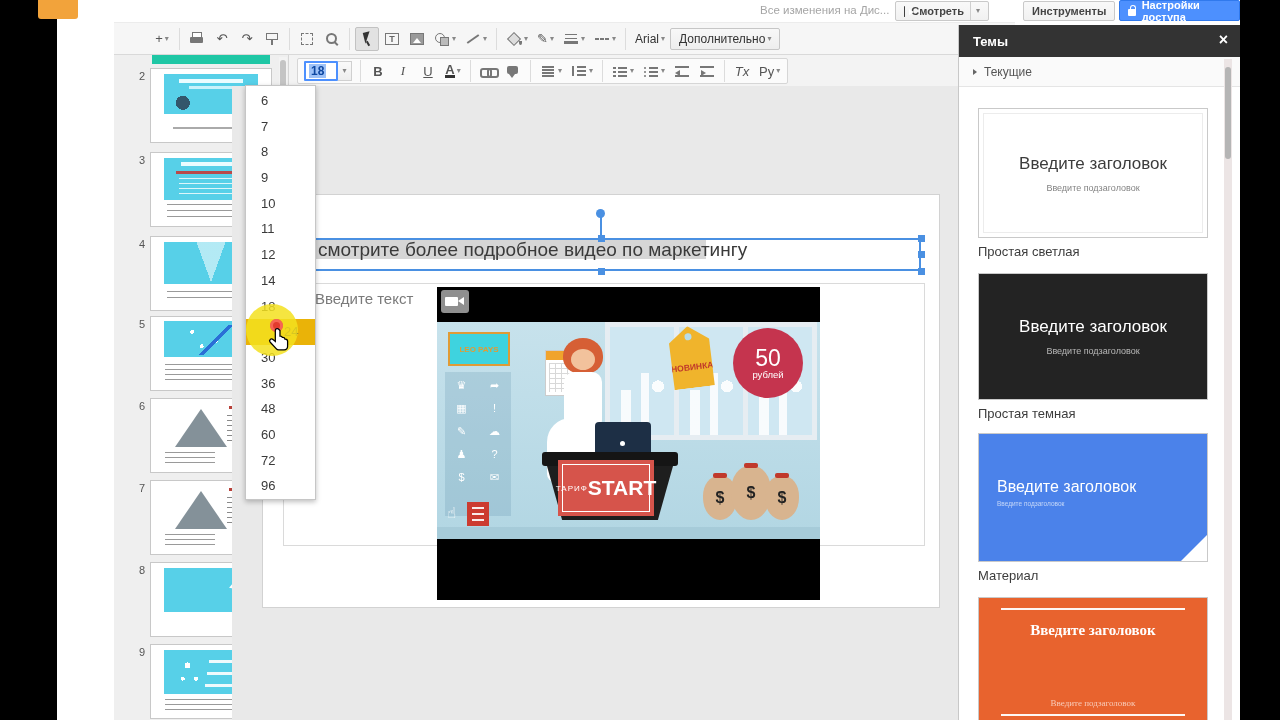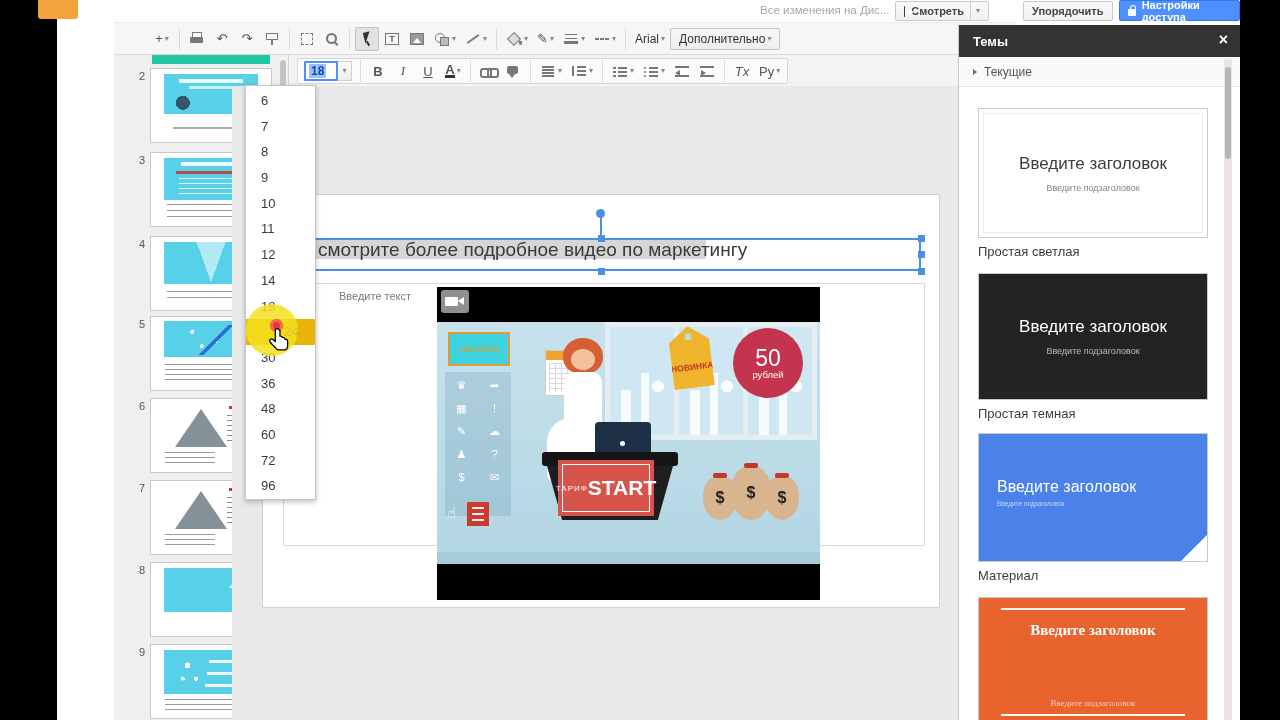--- a/index.html
+++ b/index.html
@@ -152,28 +152,28 @@
   
   .canvas{position:absolute;left:232px;top:86px;width:726px;height:634px;background:#e9e9e9;}
   .slide{position:absolute;left:262px;top:194px;width:678px;height:414px;background:#fff;border:1px solid #d2d2d2;}
   .titlebox{position:absolute;left:281px;top:238px;width:640px;height:33px;border:2px solid #4a90e2;}
   .rot-line{position:absolute;left:600px;top:217px;width:2px;height:21px;background:#4a90e2;}
   .rot-dot{position:absolute;left:596px;top:209px;width:9px;height:9px;border-radius:50%;background:#4a90e2;}
   .handle{position:absolute;width:7px;height:7px;background:#4a90e2;}
   .sel-highlight{position:absolute;left:314px;top:240px;width:392px;height:19px;background:#d6d6d6;}
   .title-text{position:absolute;left:318px;top:239px;height:21px;line-height:21px;font-size:19px;color:#3a3a3a;white-space:nowrap;}
   .bodybox{position:absolute;left:283px;top:283px;width:642px;height:263px;border:1px solid #dadada;}
-  .body-placeholder{position:absolute;left:315px;top:290px;font-size:11px;color:#7a7a7a;margin-left:24px;}
+  .body-placeholder{position:absolute;left:315px;top:290px;font-size:15px;color:#7a7a7a;}
 
   
   .video{position:absolute;left:437px;top:287px;width:383px;height:313px;background:#000;}
   .camicon{position:absolute;left:4px;top:3px;width:28px;height:23px;background:#8f8f8f;border-radius:3px;}
   .camicon::before{content:"";position:absolute;left:4px;top:7px;width:13px;height:9px;background:#fff;border-radius:1px;}
   .camicon::after{content:"";position:absolute;left:17px;top:7px;border-top:4.5px solid transparent;border-bottom:4.5px solid transparent;border-right:6px solid #fff;}
-  .scene{position:absolute;left:0;top:35px;width:383px;height:242px;background:linear-gradient(#c7e2ec,#b2d6e3);overflow:hidden;}
+  .scene{position:absolute;left:0;top:35px;width:383px;height:217px;background:linear-gradient(#c7e2ec,#b2d6e3);overflow:hidden;}
   .floor{position:absolute;left:0;right:0;bottom:0;height:12px;background:#a6cbd9;}
   .v-sign{position:absolute;left:11px;top:10px;width:62px;height:34px;background:#3ed3df;border:2px solid #e09b35;
           display:flex;align-items:center;justify-content:center;font-size:8px;font-weight:bold;color:#e09b35;text-align:center;}
   .v-strip{position:absolute;left:8px;top:50px;width:66px;height:144px;background:rgba(90,140,170,.22);}
   .v-strip-grid{display:grid;grid-template-columns:1fr 1fr;row-gap:9px;padding-top:6px;justify-items:center;}
   .v-strip-grid span{color:#fff;font-size:11px;line-height:14px;}
   .v-cal{position:absolute;left:108px;top:28px;width:42px;height:46px;background:#fff;border:1px solid #ccc;}
   .v-cal::before{content:"";position:absolute;left:0;right:0;top:0;height:9px;background:#f0a32c;}
   .v-cal::after{content:"";position:absolute;left:3px;right:3px;top:12px;bottom:3px;
       background:repeating-linear-gradient(#d8d8d8 0 1px,transparent 1px 5px),
@@ -263,21 +263,21 @@
 
     <div class="saved-status">Все изменения на Дис...</div>
     <div class="tb-topbtn watch-btn">
       <span class="playicon"></span>
       <span>Смотреть</span>
       <span class="watch-caret">
           <span class="caret">▾</span>
         </span>
     </div>
     <div class="tb-topbtn comments-btn">
-      <span>Упорядочить</span>
+      <span>Инструменты</span>
     </div>
     <div class="tb-topbtn share-btn">
       <span class="lockicon"></span>
       <span>Настройки доступа</span>
     </div>
 
     <div class="toolbar1">
         <span class="tb-btn">
           <span class="glyph">+</span>
           <span class="caret">▾</span>

